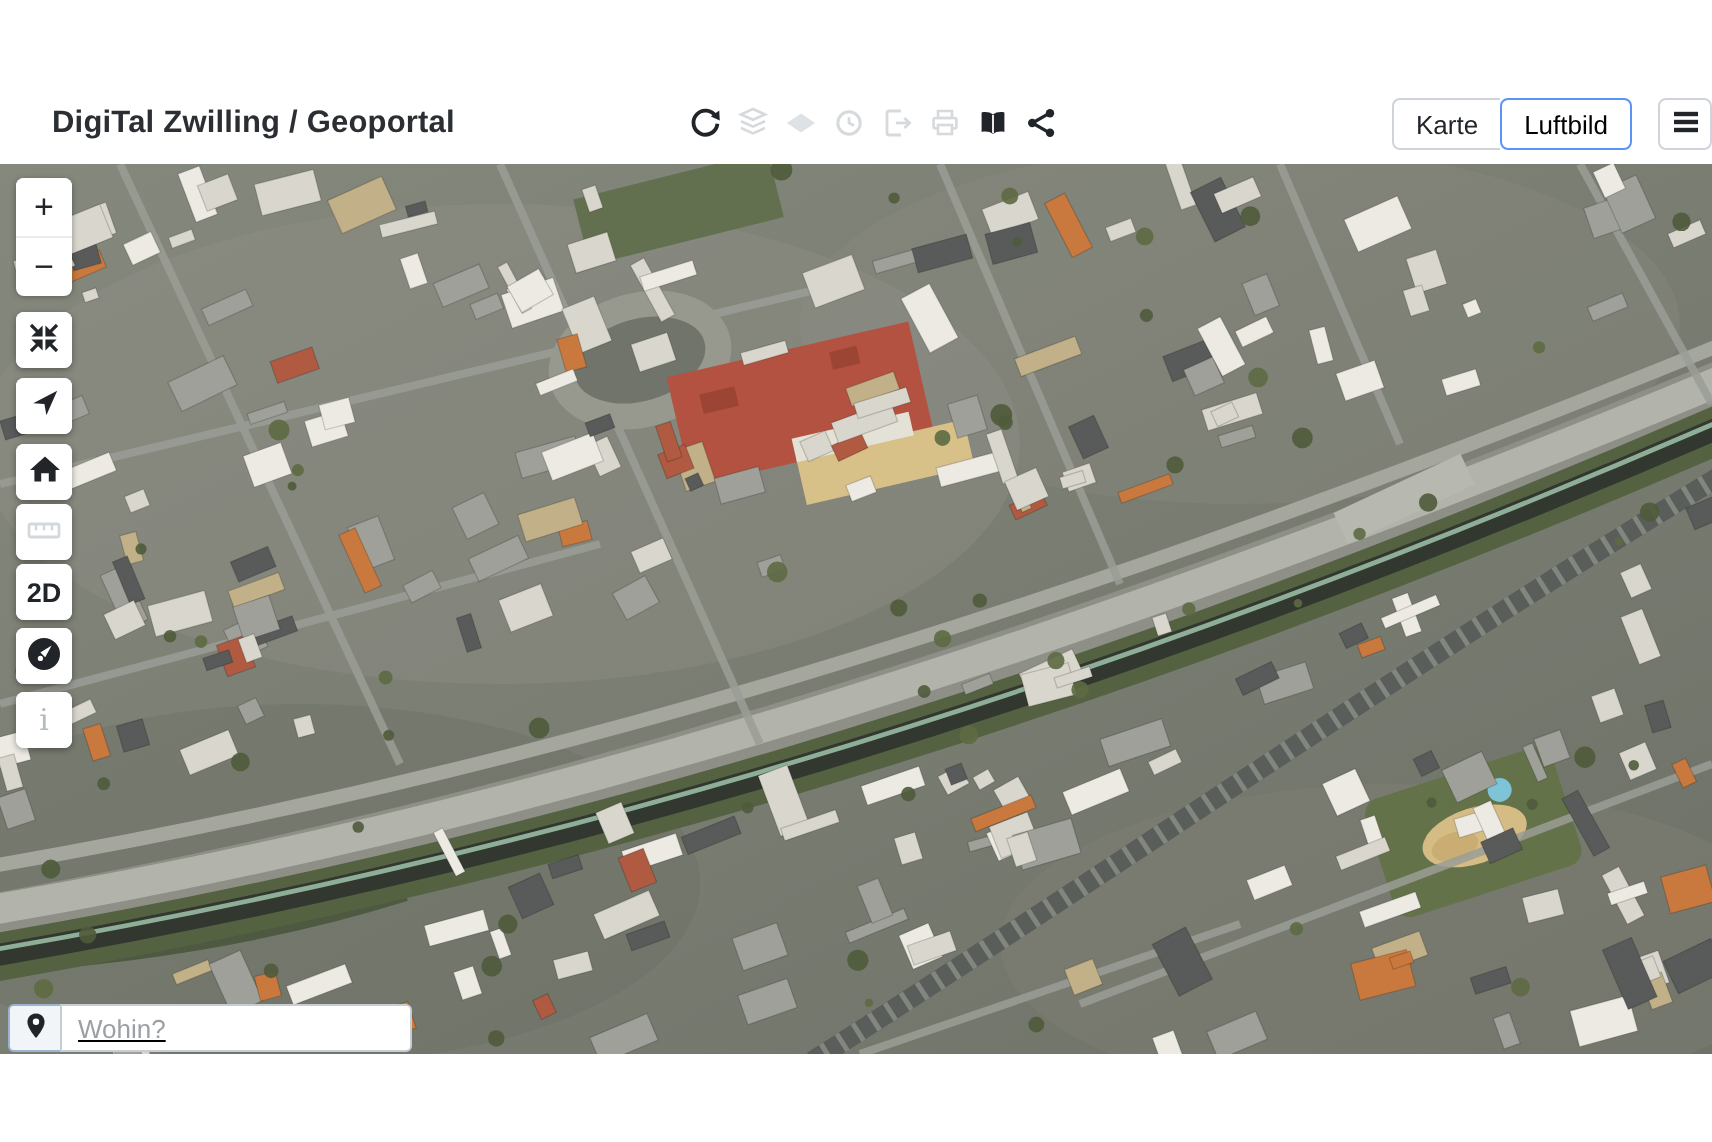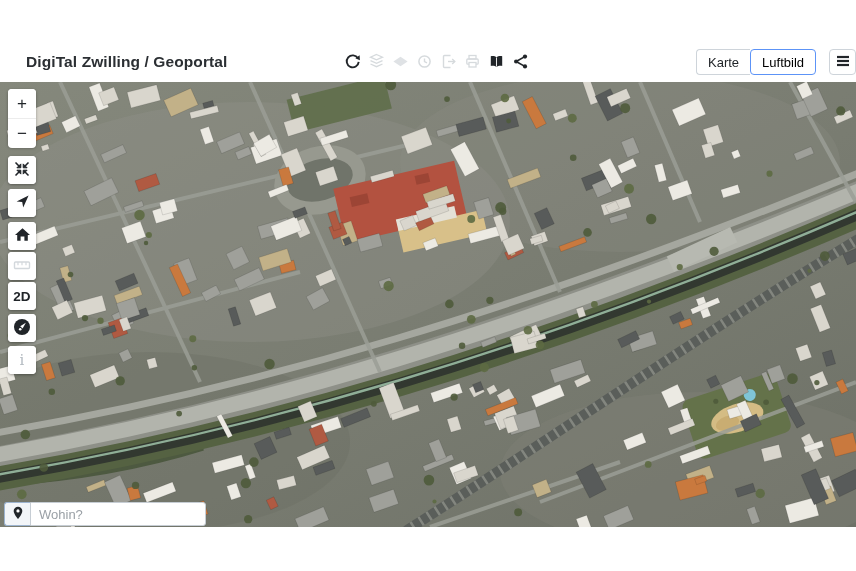--- a/index.html
+++ b/index.html
@@ -28,21 +28,21 @@
   .zoom-group{top:7px;height:58px;}
   .zoom-group .ctl-btn{height:29px;}
   .zoom-group .divider{height:0;border-top:1px solid #ececec;}
   .glyph{font-size:17px;color:#212529;line-height:1;}
   .b-fit{top:74px;}  .b-loc{top:107px;}  .b-home{top:140px;}
   .b-measure{top:170px;} .b-2d{top:200px;} .b-compass{top:232px;} .b-info{top:264px;}
   .txt2d{font-size:13.5px;font-weight:700;color:#212529;}
   .info-i{font-family:"DejaVu Serif",serif;font-size:15px;color:#b3bac0;}
 
   
-  .search{position:absolute;left:4px;top:420px;display:flex;z-index:4;height:24px;}
+  .search{position:absolute;left:4px;top:420px;display:flex;z-index:4;height:24px;text-decoration:underline;}
   .search-pin-btn{width:26px;height:24px;background:#f2f5f8;border:1px solid #9db4d0;border-right:none;border-radius:3px 0 0 3px;display:flex;align-items:center;justify-content:center;padding:0;cursor:pointer;box-sizing:border-box;}
   .search-input{width:176px;height:24px;box-sizing:border-box;border:1px solid #c6cdd4;border-radius:0 3px 3px 0;padding:0 8px;font-size:13px;color:#333;outline:none;background:#fff;}
   .search-input::placeholder{color:#9aa0a6;}
 </style>
 </head>
 <body>
 
 <div class="stage">
 
   <header class="header">

